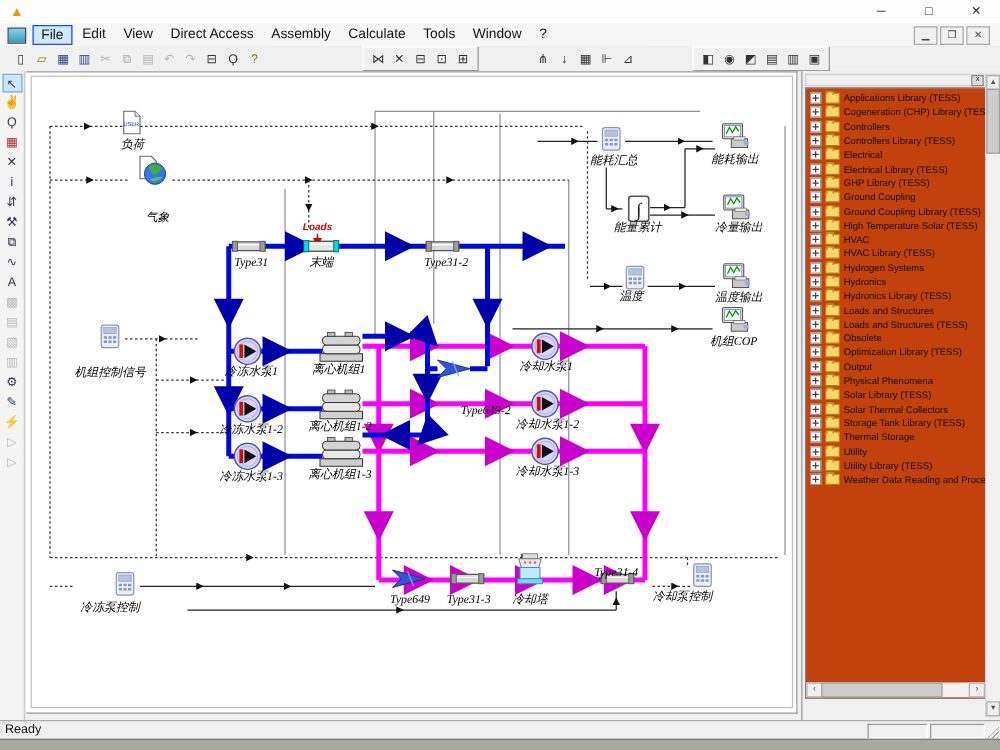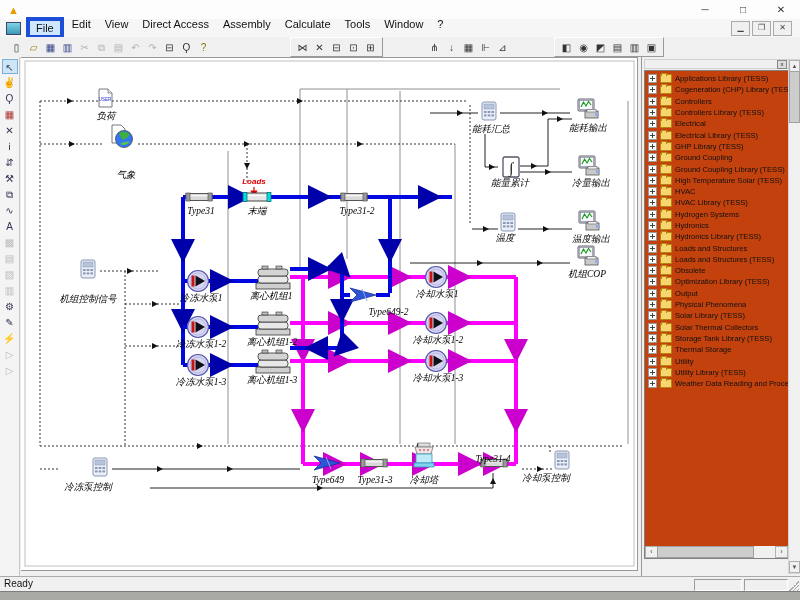--- a/index.html
+++ b/index.html
@@ -5,21 +5,21 @@
   html,body{margin:0;padding:0;}
   body{width:800px;height:600px;overflow:hidden;font-family:"Liberation Sans",sans-serif;background:#f0f0f0;position:relative;}
   .titlebar{position:absolute;left:0;top:0;width:800px;height:19px;background:#fdfdfd;border-bottom:1px solid #e5e5e5;display:flex;align-items:center;}
   .app-icon{width:14px;height:12px;margin:0 6px 0 8px;color:#e89a00;font-size:11px;line-height:12px;}
   .title-text{font-size:11.5px;color:#111;}
   .win-controls{margin-left:auto;display:flex;}
   .win-btn{width:38px;height:19px;text-align:center;font-size:10px;line-height:19px;color:#333;}
   .menubar{position:absolute;left:0;top:19px;width:800px;height:18px;background:#f6f6f6;display:flex;align-items:center;border-bottom:1px solid #e0e0e0;}
   .mdi-doc-icon{width:13px;height:11px;margin:0 4px 0 6px;background:linear-gradient(#7fd4e8,#3a9ab8);border:1px solid #446;}
   .mi{font-size:11px;color:#111;padding:1px 6px;margin:0 1px;}
-  .mi.hl{background:#cfe8ff;border:4px solid #1d4ed8;}
+  .mi.hl{background:#cfe8ff;border:1px solid #1d4ed8;}
   .mdi-controls{margin-left:auto;display:flex;margin-right:8px;}
   .mdi-btn{width:17px;height:13px;border:1px solid #aaa;background:#f0f0f0;font-size:8px;line-height:12px;text-align:center;color:#444;margin-left:2px;}
   .toolbar{position:absolute;left:0;top:37px;width:800px;height:20px;background:#f0f0f0;border-bottom:1px solid #b5b5b5;display:flex;align-items:center;}
   .tb-group{display:flex;align-items:center;height:18px;padding:0 3px;margin-left:4px;border:1px solid;border-color:#fff #9a9a9a #9a9a9a #fff;background:#f0f0f0;}
   .tb-group.flat{border-color:transparent;}
   .tb-btn{width:15px;height:15px;font-size:10px;line-height:15px;text-align:center;color:#333;margin:0 1px;}
   .tb-btn.dis{color:#b5b5b5;}
   .tb-sp{width:70px;}
   .tb-sp2{width:35px;}
   .main{position:absolute;left:0;top:57px;width:800px;height:519px;background:#f0f0f0;}
@@ -359,21 +359,21 @@
         <div class="lbl" style="left: 236px; top: 148px;">末端</div>
         <div class="lbl" style="left: 336px; top: 148px;">Type31-2</div>
         <div class="lbl red" style="left: 233px; top: 119px;">Loads</div>
         <div class="lbl" style="left: 67px; top: 224px; margin-top: 12px;">机组控制信号</div>
         <div class="lbl" style="left: 180px; top: 235px;">冷冻水泵1</div>
         <div class="lbl" style="left: 180px; top: 281px;">冷冻水泵1-2</div>
         <div class="lbl" style="left: 180px; top: 319px;">冷冻水泵1-3</div>
         <div class="lbl" style="left: 250px; top: 233px;">离心机组1</div>
         <div class="lbl" style="left: 251px; top: 279px;">离心机组1-2</div>
         <div class="lbl" style="left: 251px; top: 317px;">离心机组1-3</div>
-        <div class="lbl" style="left: 348px; top: 249px; padding-left: 39px;">Type649-2</div>
+        <div class="lbl" style="left: 348px; top: 266px; padding-left: 39px;">Type649-2</div>
         <div class="lbl" style="left: 416px; top: 231px;">冷却水泵1</div>
         <div class="lbl" style="left: 417px; top: 277px;">冷却水泵1-2</div>
         <div class="lbl" style="left: 417px; top: 315px;">冷却水泵1-3</div>
         <div class="lbl" style="left: 67px; top: 424px;">冷冻泵控制</div>
         <div class="lbl" style="left: 307px; top: 417px;">Type649</div>
         <div class="lbl" style="left: 354px; top: 417px;">Type31-3</div>
         <div class="lbl" style="left: 403px; top: 417px;">冷却塔</div>
         <div class="lbl" style="left: 472px; top: 396px;">Type31-4</div>
         <div class="lbl" style="left: 525px; top: 415px;">冷却泵控制</div>
         <div class="lbl" style="left: 470px; top: 66px;">能耗汇总</div>

